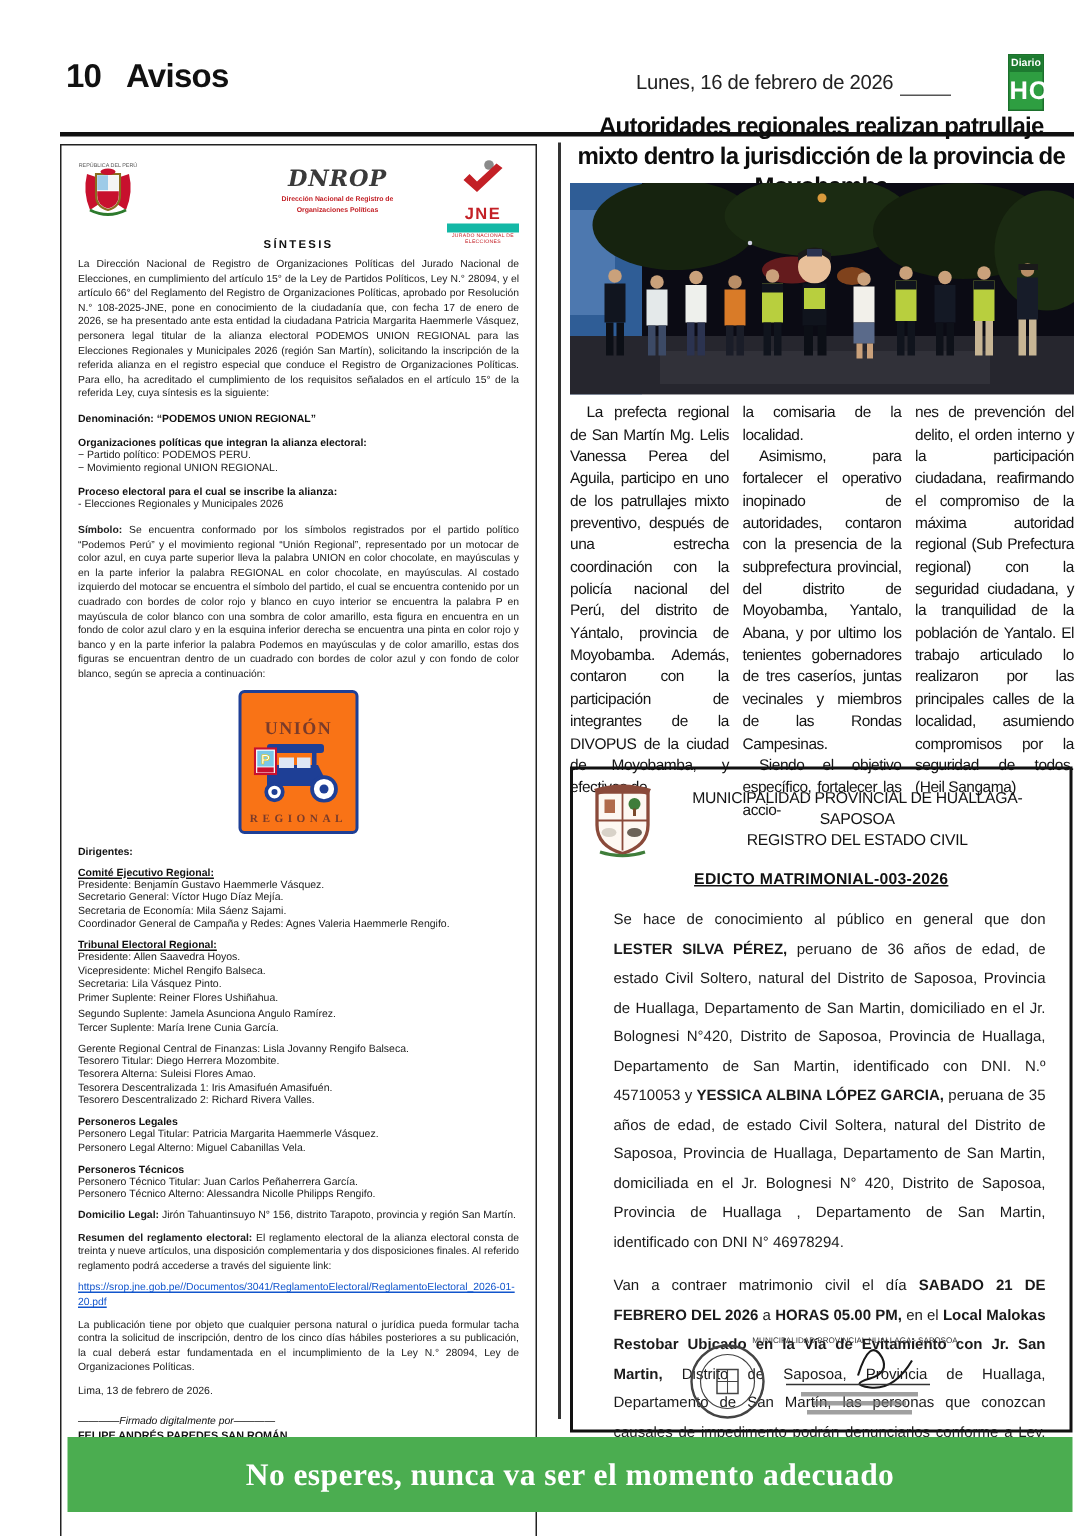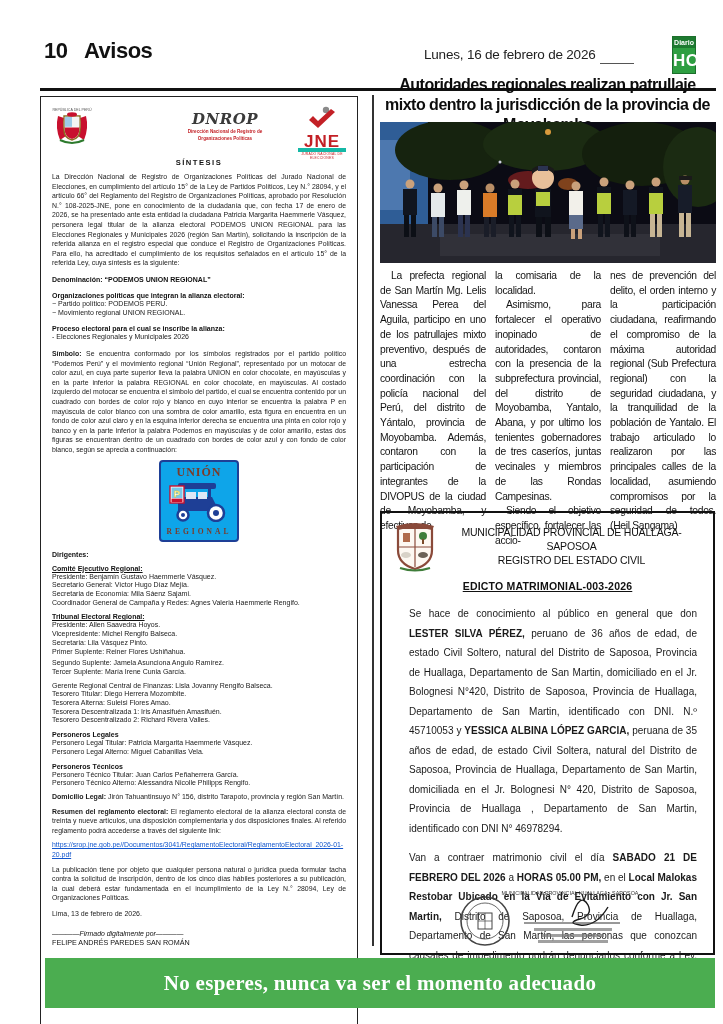--- a/index.html
+++ b/index.html
@@ -22,41 +22,41 @@
   
   .notice-box {
     position:absolute; left:40px; top:96px; width:318px; height:978px;
     border:1.2px solid #222; padding:7px 11px; overflow:hidden;
   }
   .logo-row { display:flex; align-items:flex-start; justify-content:space-between; height:48px; margin-top:2px; }
   .dnrop-block { text-align:center; margin-top:4px; margin-left:60px; }
   .dnrop-word { font-family:"DejaVu Serif", serif; font-style:italic; font-weight:bold; font-size:15px; color:#3a3a3a; letter-spacing:0.5px; }
   .dnrop-sub { font-size:4.6px; color:#c32026; font-weight:bold; line-height:5.6px; margin-top:1px; }
   .jne-block { text-align:center; width:48px; }
-  .jne-word { font-size:17px; font-weight:bold; color:#c32026; line-height:12px; letter-spacing:1px; border-bottom:4px solid #14b8a6; }
+  .jne-word { font-size:11px; font-weight:bold; color:#c32026; line-height:12px; letter-spacing:1px; border-bottom:6px solid #14b8a6; }
   .jne-sub { font-size:3.4px; color:#c32026; letter-spacing:0.2px; }
   .sintesis-title { text-align:center; font-size:7.6px; font-weight:bold; letter-spacing:1.5px; margin-top:4px; }
   .nb-para { font-size:6.9px; line-height:9.6px; text-align:justify; color:#1a1a1a; }
   .mt { margin-top:7px; }
   .mts { margin-top:5px; }
   .nb-bold { font-weight:bold; }
   .nb-title { font-size:7px; font-weight:bold; line-height:9px; }
   .nb-title-u { font-size:7px; font-weight:bold; text-decoration:underline; line-height:9px; }
   .nb-line { font-size:7px; line-height:8.7px; color:#1a1a1a; }
   .nb-gap { height:3px; }
   .union-logo {
     width:80px; margin:5px auto 2px auto; border:2.5px solid #1e3f96; border-radius:4px;
-    background:#0ea5e9; text-align:center; padding:3px 2px 4px 2px;
+    background:#f97316; text-align:center; padding:16px 2px 4px 2px;
   }
   .union-top { font-family:"Liberation Serif", serif; font-weight:bold; font-size:12px; color:#7a3b2a; letter-spacing:1px; }
   .union-bottom { font-family:"Liberation Serif", serif; font-weight:bold; font-size:7.5px; color:#7a3b2a; letter-spacing:3px; margin-top:1px; }
   .nb-link { font-size:6.9px; line-height:9.6px; color:#1155cc; text-decoration:underline; word-break:break-all; }
   .sig-block { margin-top:10px; }
   .sig-line1 { font-size:6.9px; font-style:italic; line-height:9px; }
-  .sig-name { font-size:7.2px; font-weight:normal; line-height:9px; }
+  .sig-name { font-size:7.2px; font-weight:bold; line-height:9px; }
 
   
   .headline {
     position:absolute; left:379px; top:75px; width:337px; text-align:center;
     font-size:16px; font-weight:bold; line-height:20px; letter-spacing:-0.5px; color:#0c0c0c;
   }
   .photo { position:absolute; left:380px; top:122px; width:336px; height:141px; }
   .art-col { position:absolute; top:269px; width:106px; font-size:10.3px; line-height:14.7px; text-align:justify; letter-spacing:-0.3px; color:#131313; }
   .art-col p + p { margin-top:0; }
   .indent { text-indent:11px; }

